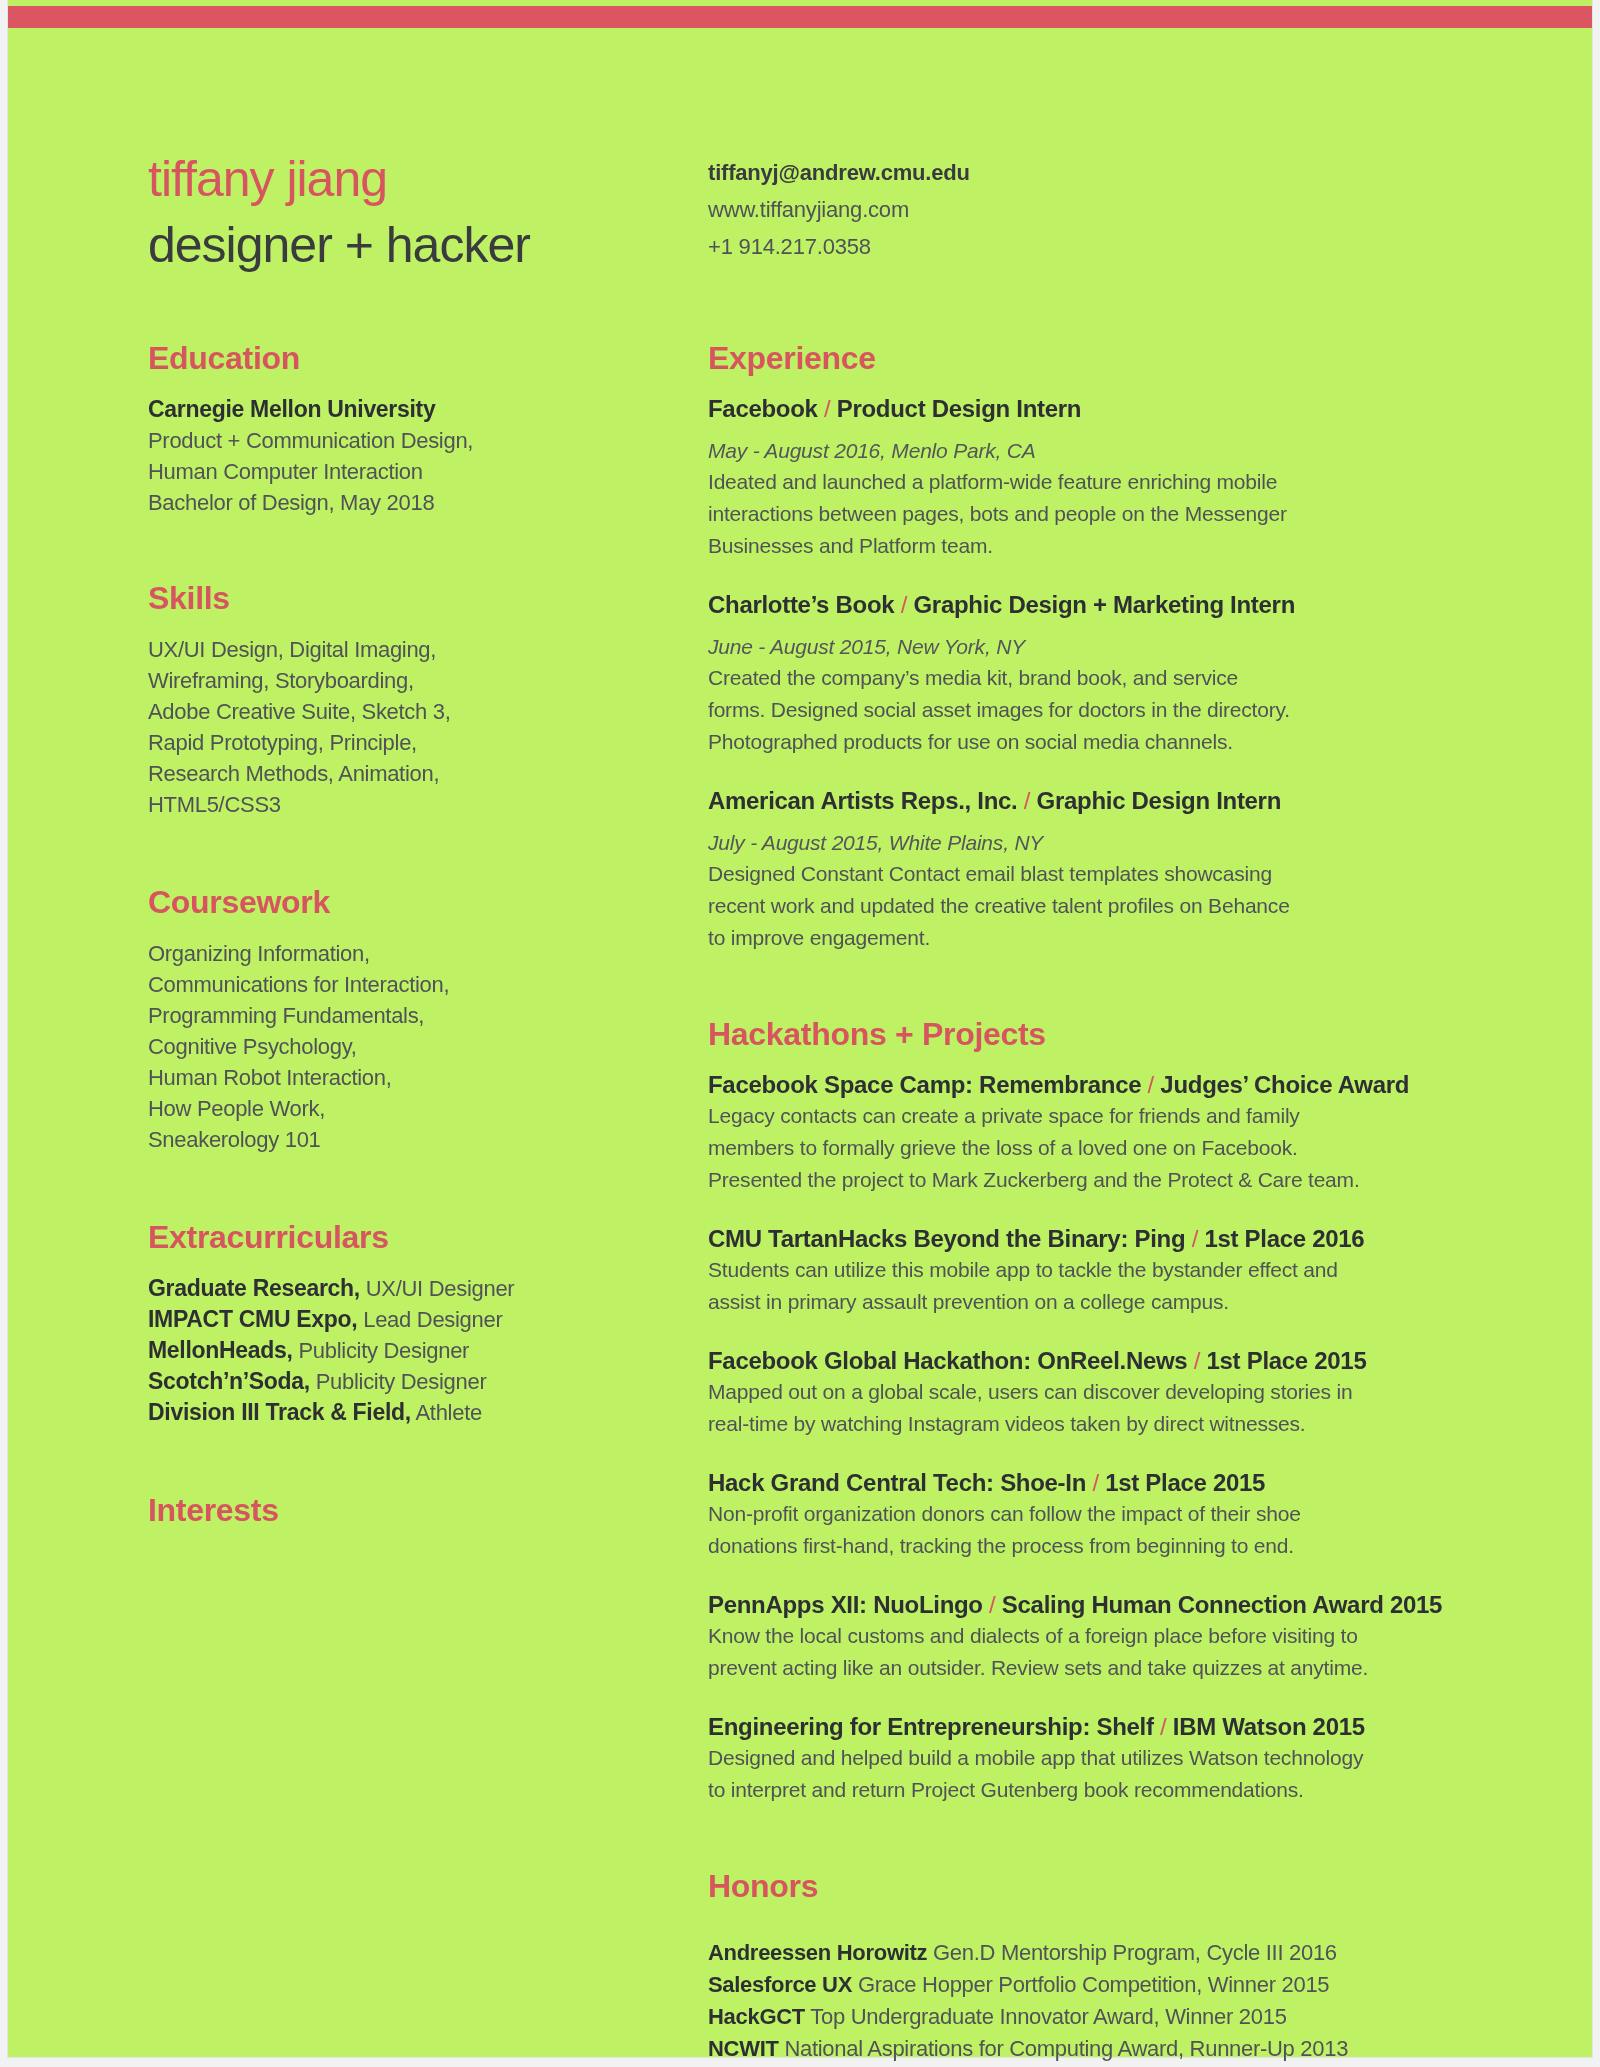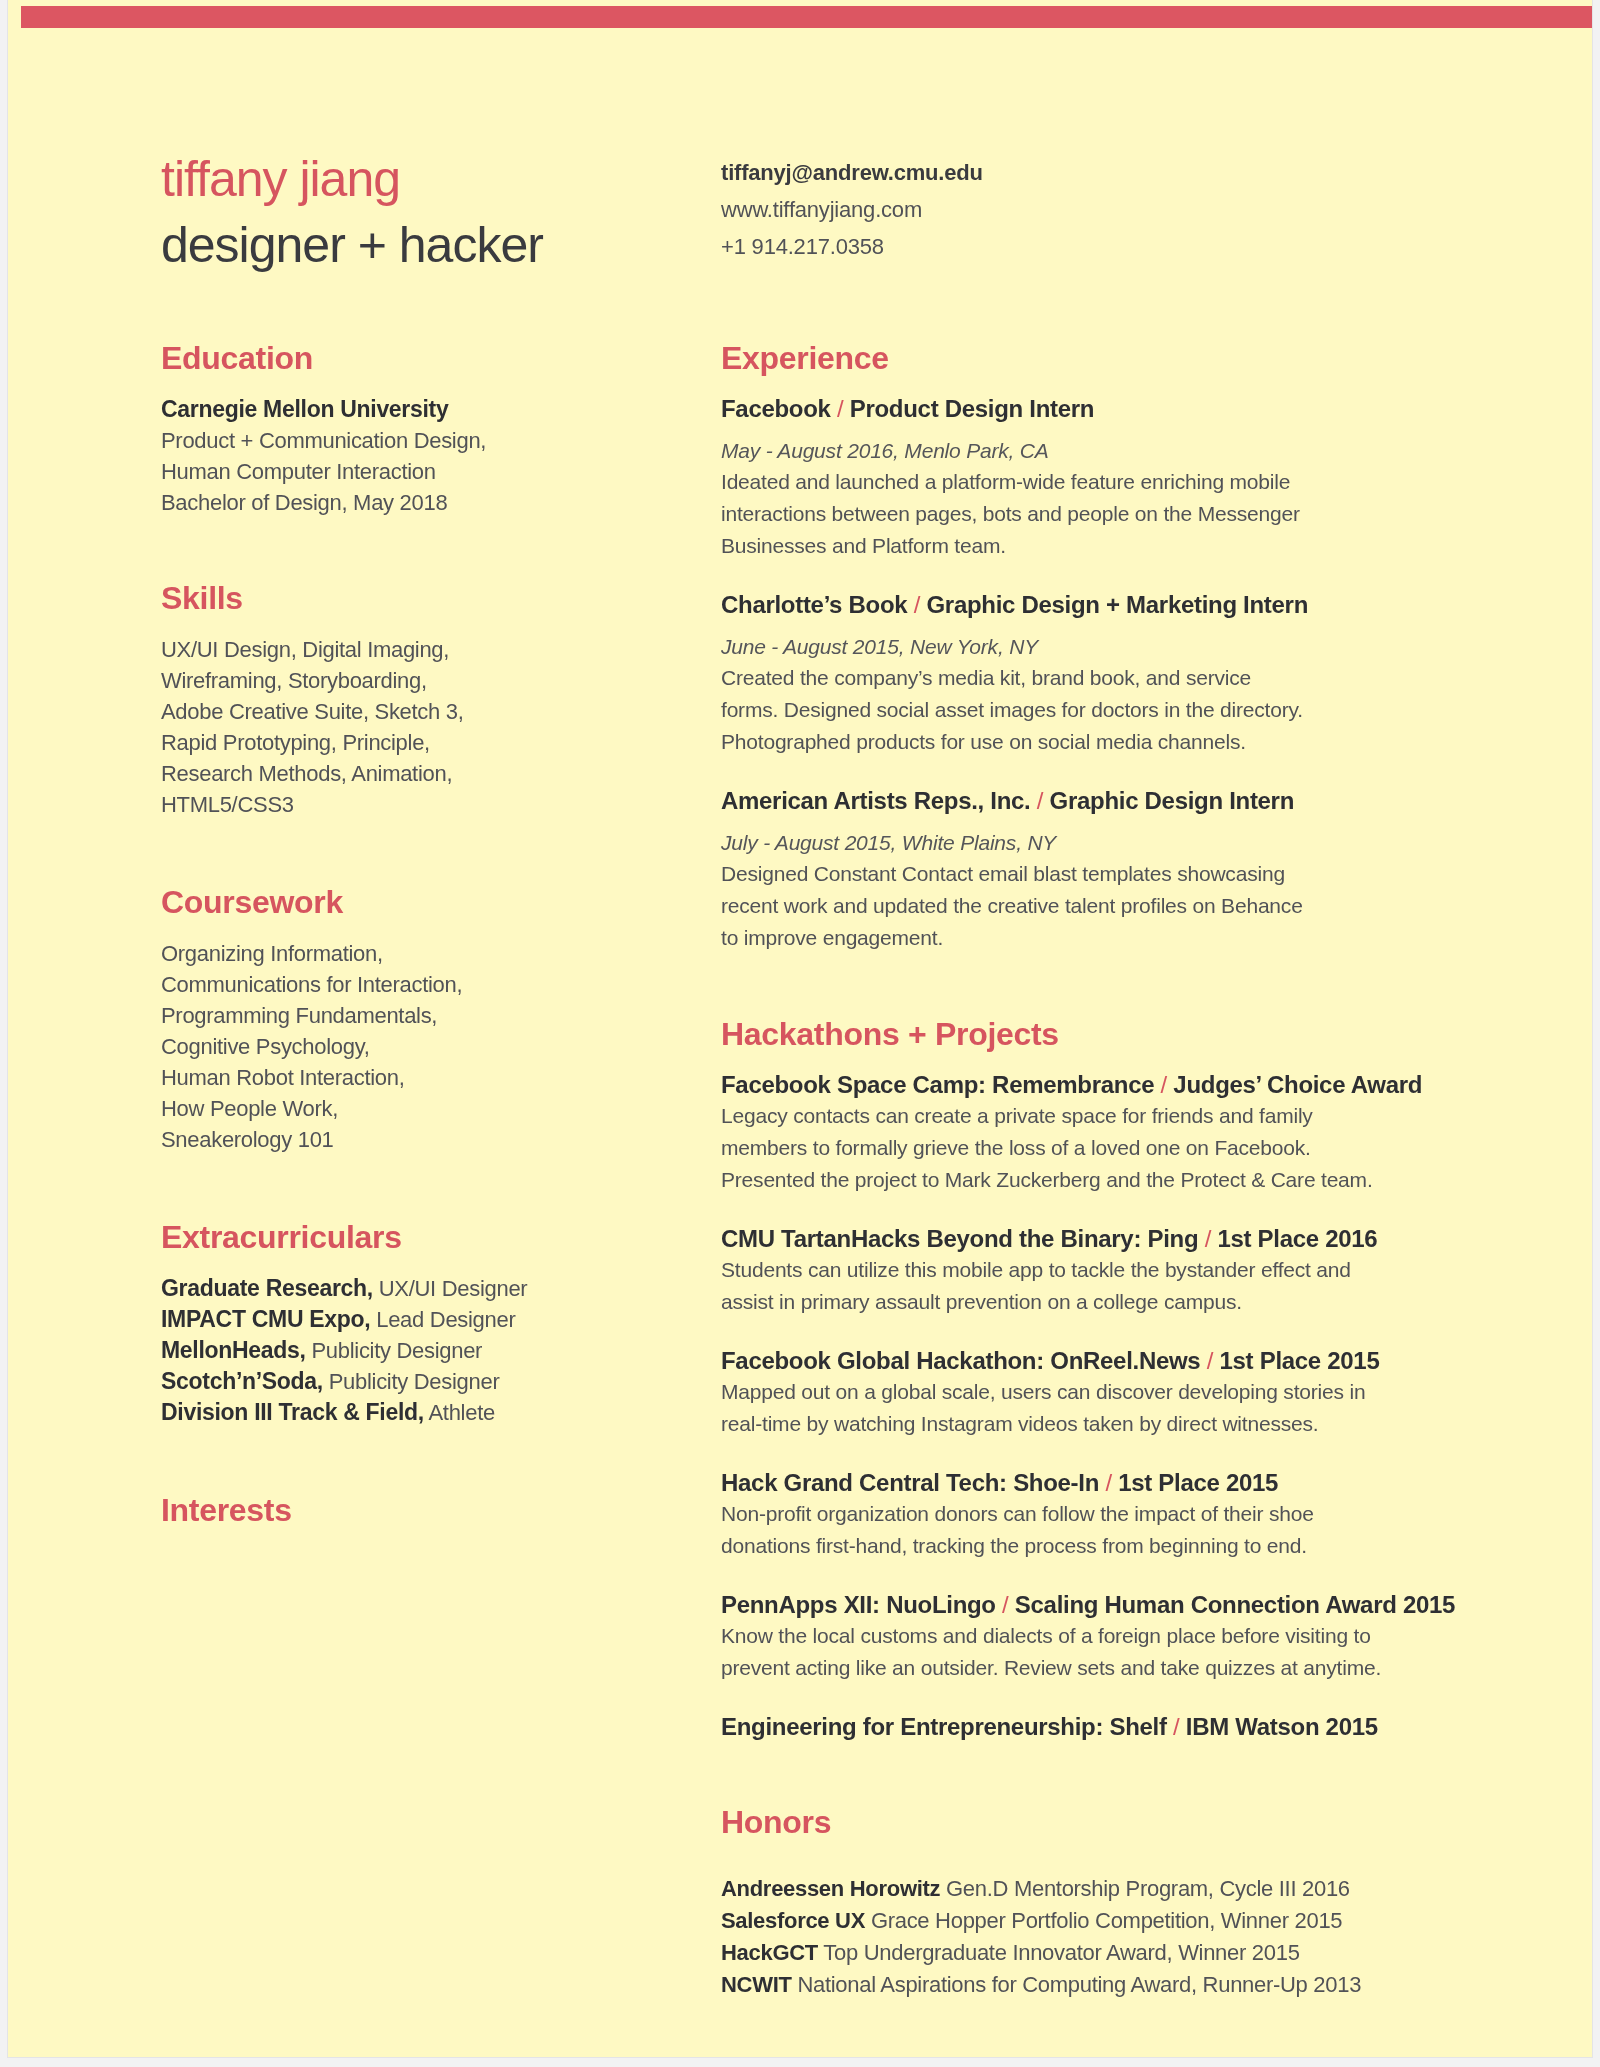--- a/index.html
+++ b/index.html
@@ -9,24 +9,23 @@
     font-family: "Liberation Sans", sans-serif;
     overflow: hidden;
     position: relative;
   }
   .page {
     position: absolute;
     left: 7px;
     top: 0;
     width: 1586px;
     height: 2058px;
-    background: #fef9c3;
+    background: #bef264;
     border: 1px solid #e4e4e6;
     border-top: none;
-    padding-left: 13px;
   }
   .topbar {
     margin-top: 6px;
     height: 22px;
     width: 100%;
     background: #dc5662;
   }
   .content {
     padding: 0 45px 0 140px;
   }
@@ -291,20 +290,22 @@
             <div class="rbody multiline">Know the local customs and dialects of a foreign place before visiting to
 prevent acting like an outsider. Review sets and take quizzes at anytime.</div>
           </article>
 
           <article>
             <h3>
               <span>Engineering for Entrepreneurship: Shelf</span>
               <span class="slash">/</span>
               <span>IBM Watson 2015</span>
             </h3>
+            <div class="rbody multiline">Designed and helped build a mobile app that utilizes Watson technology
+to interpret and return Project Gutenberg book recommendations.</div>
           </article>
         </section>
 
         <section class="honors">
           <h2>Honors</h2>
           <div class="honors-list">
             <div class="hline">
               <span class="b">Andreessen Horowitz</span>
               <span>Gen.D Mentorship Program, Cycle III 2016</span>
             </div>

